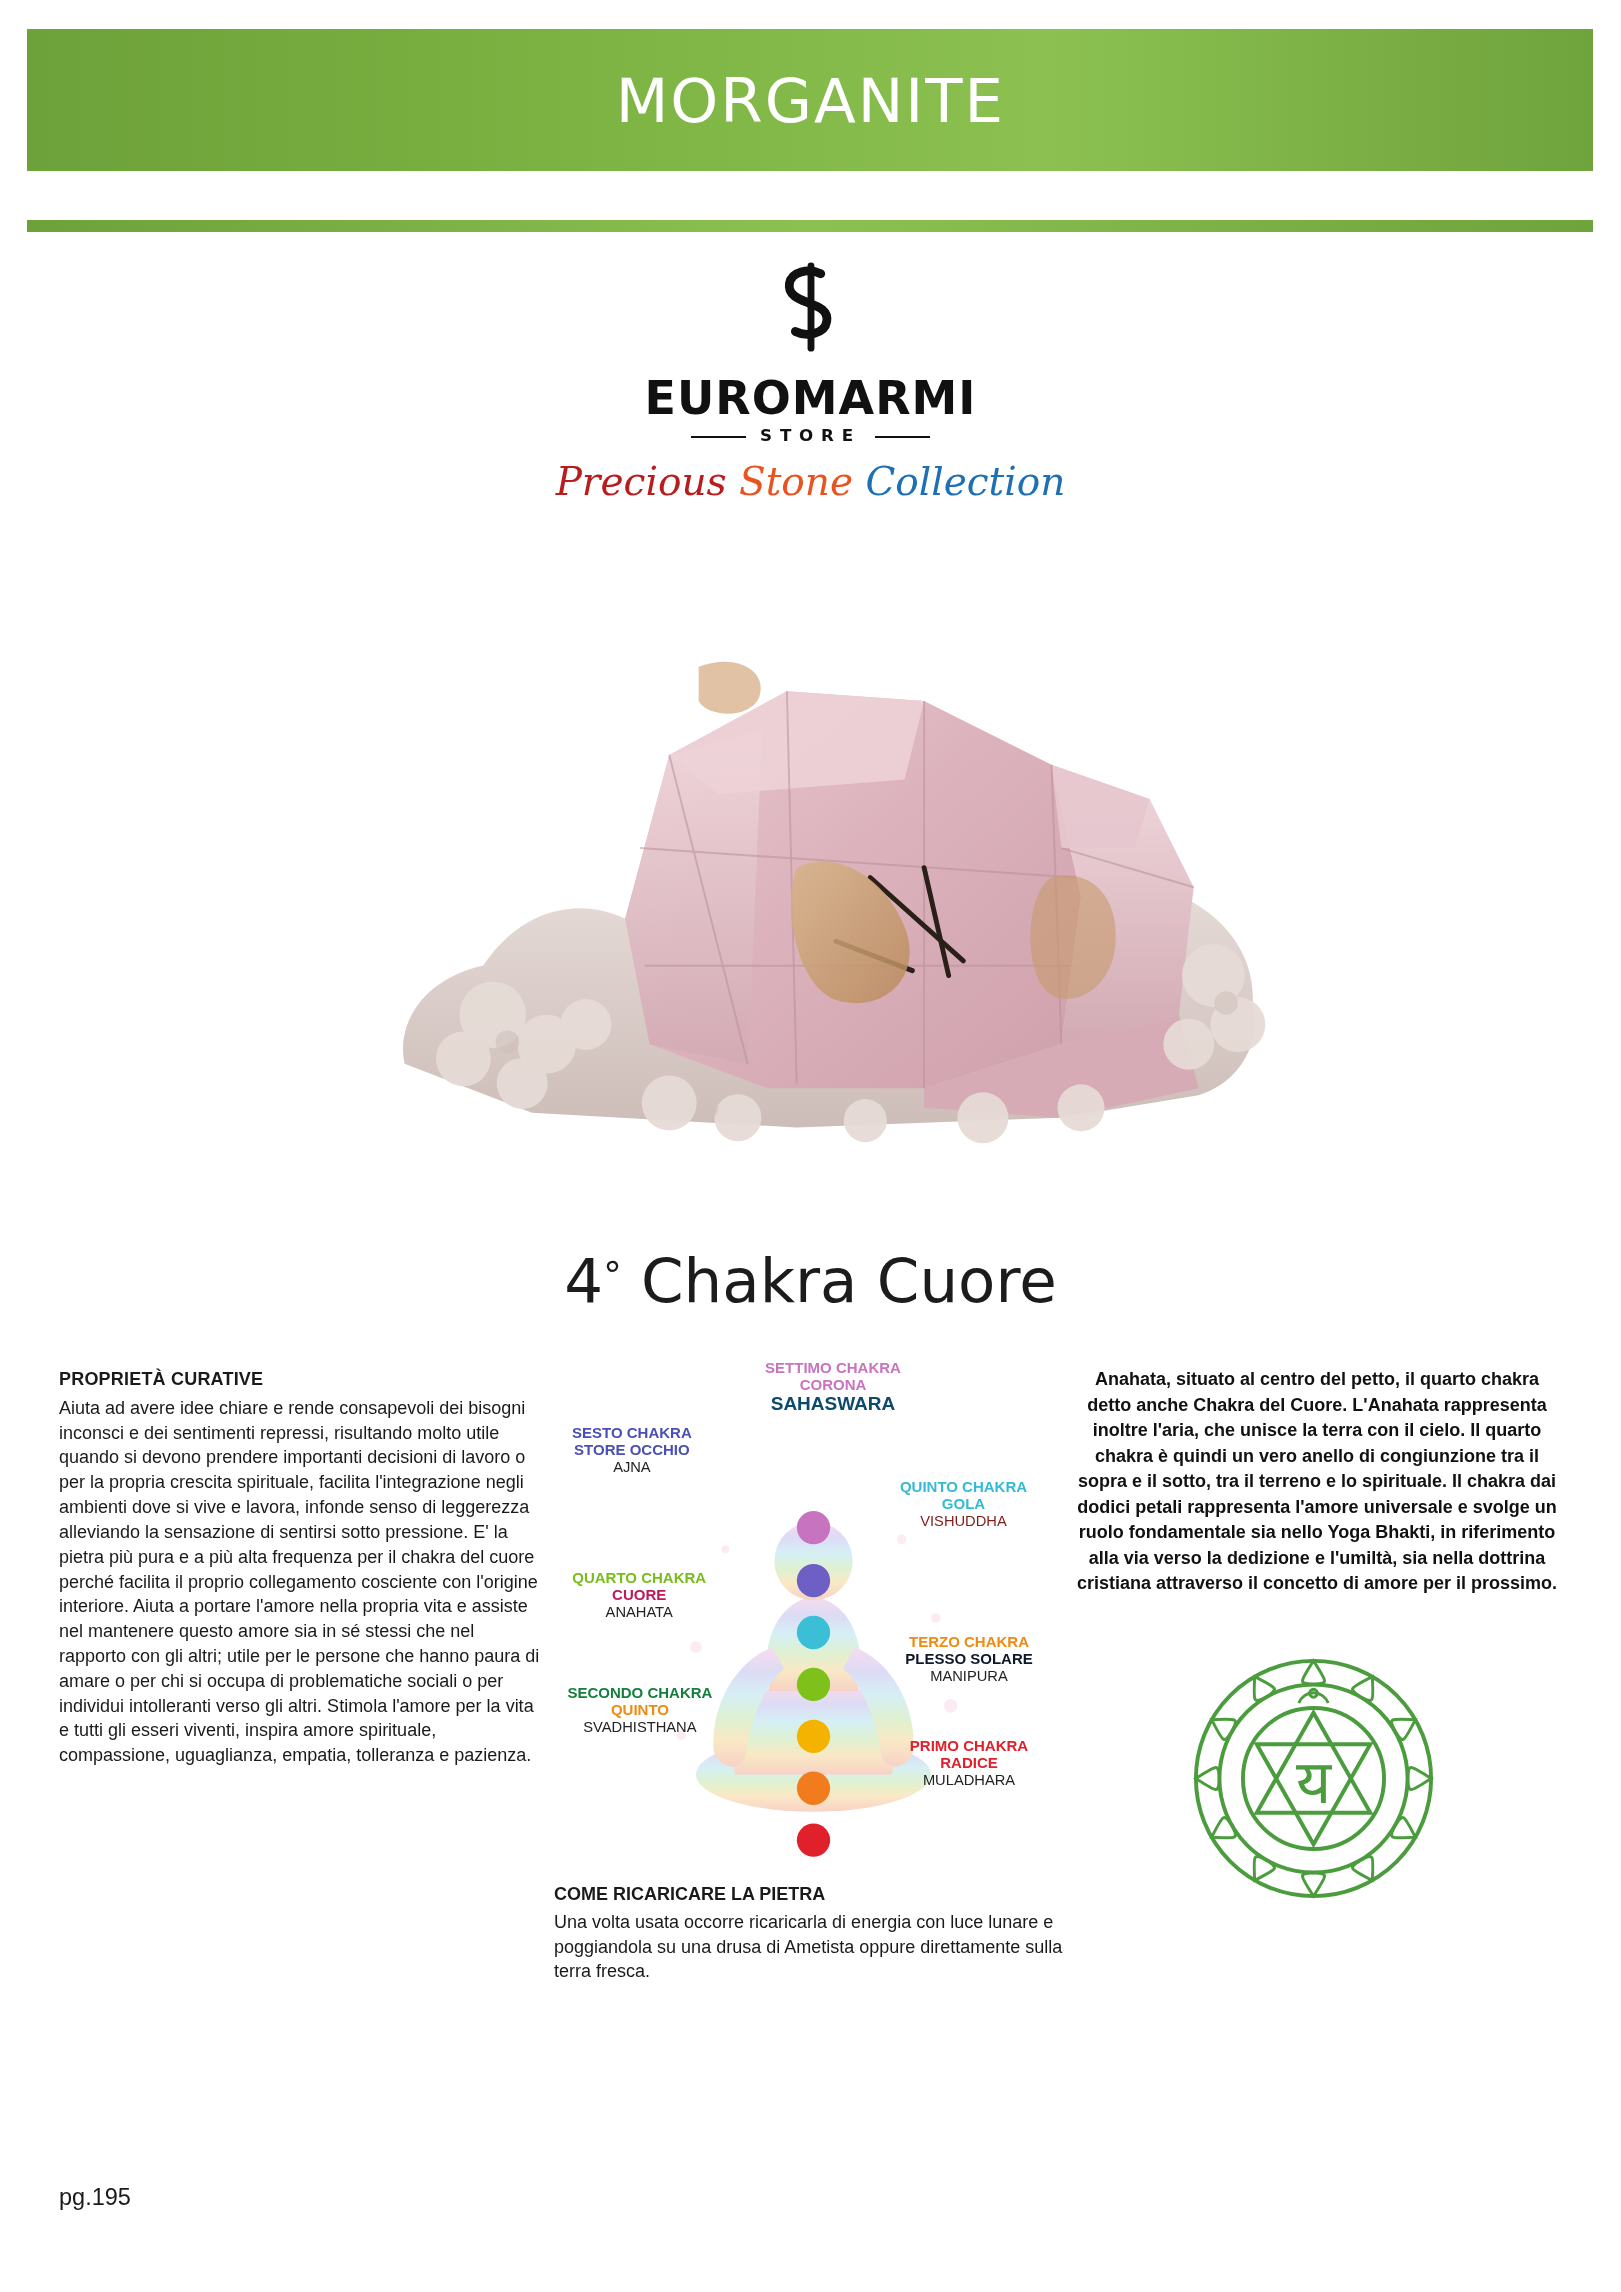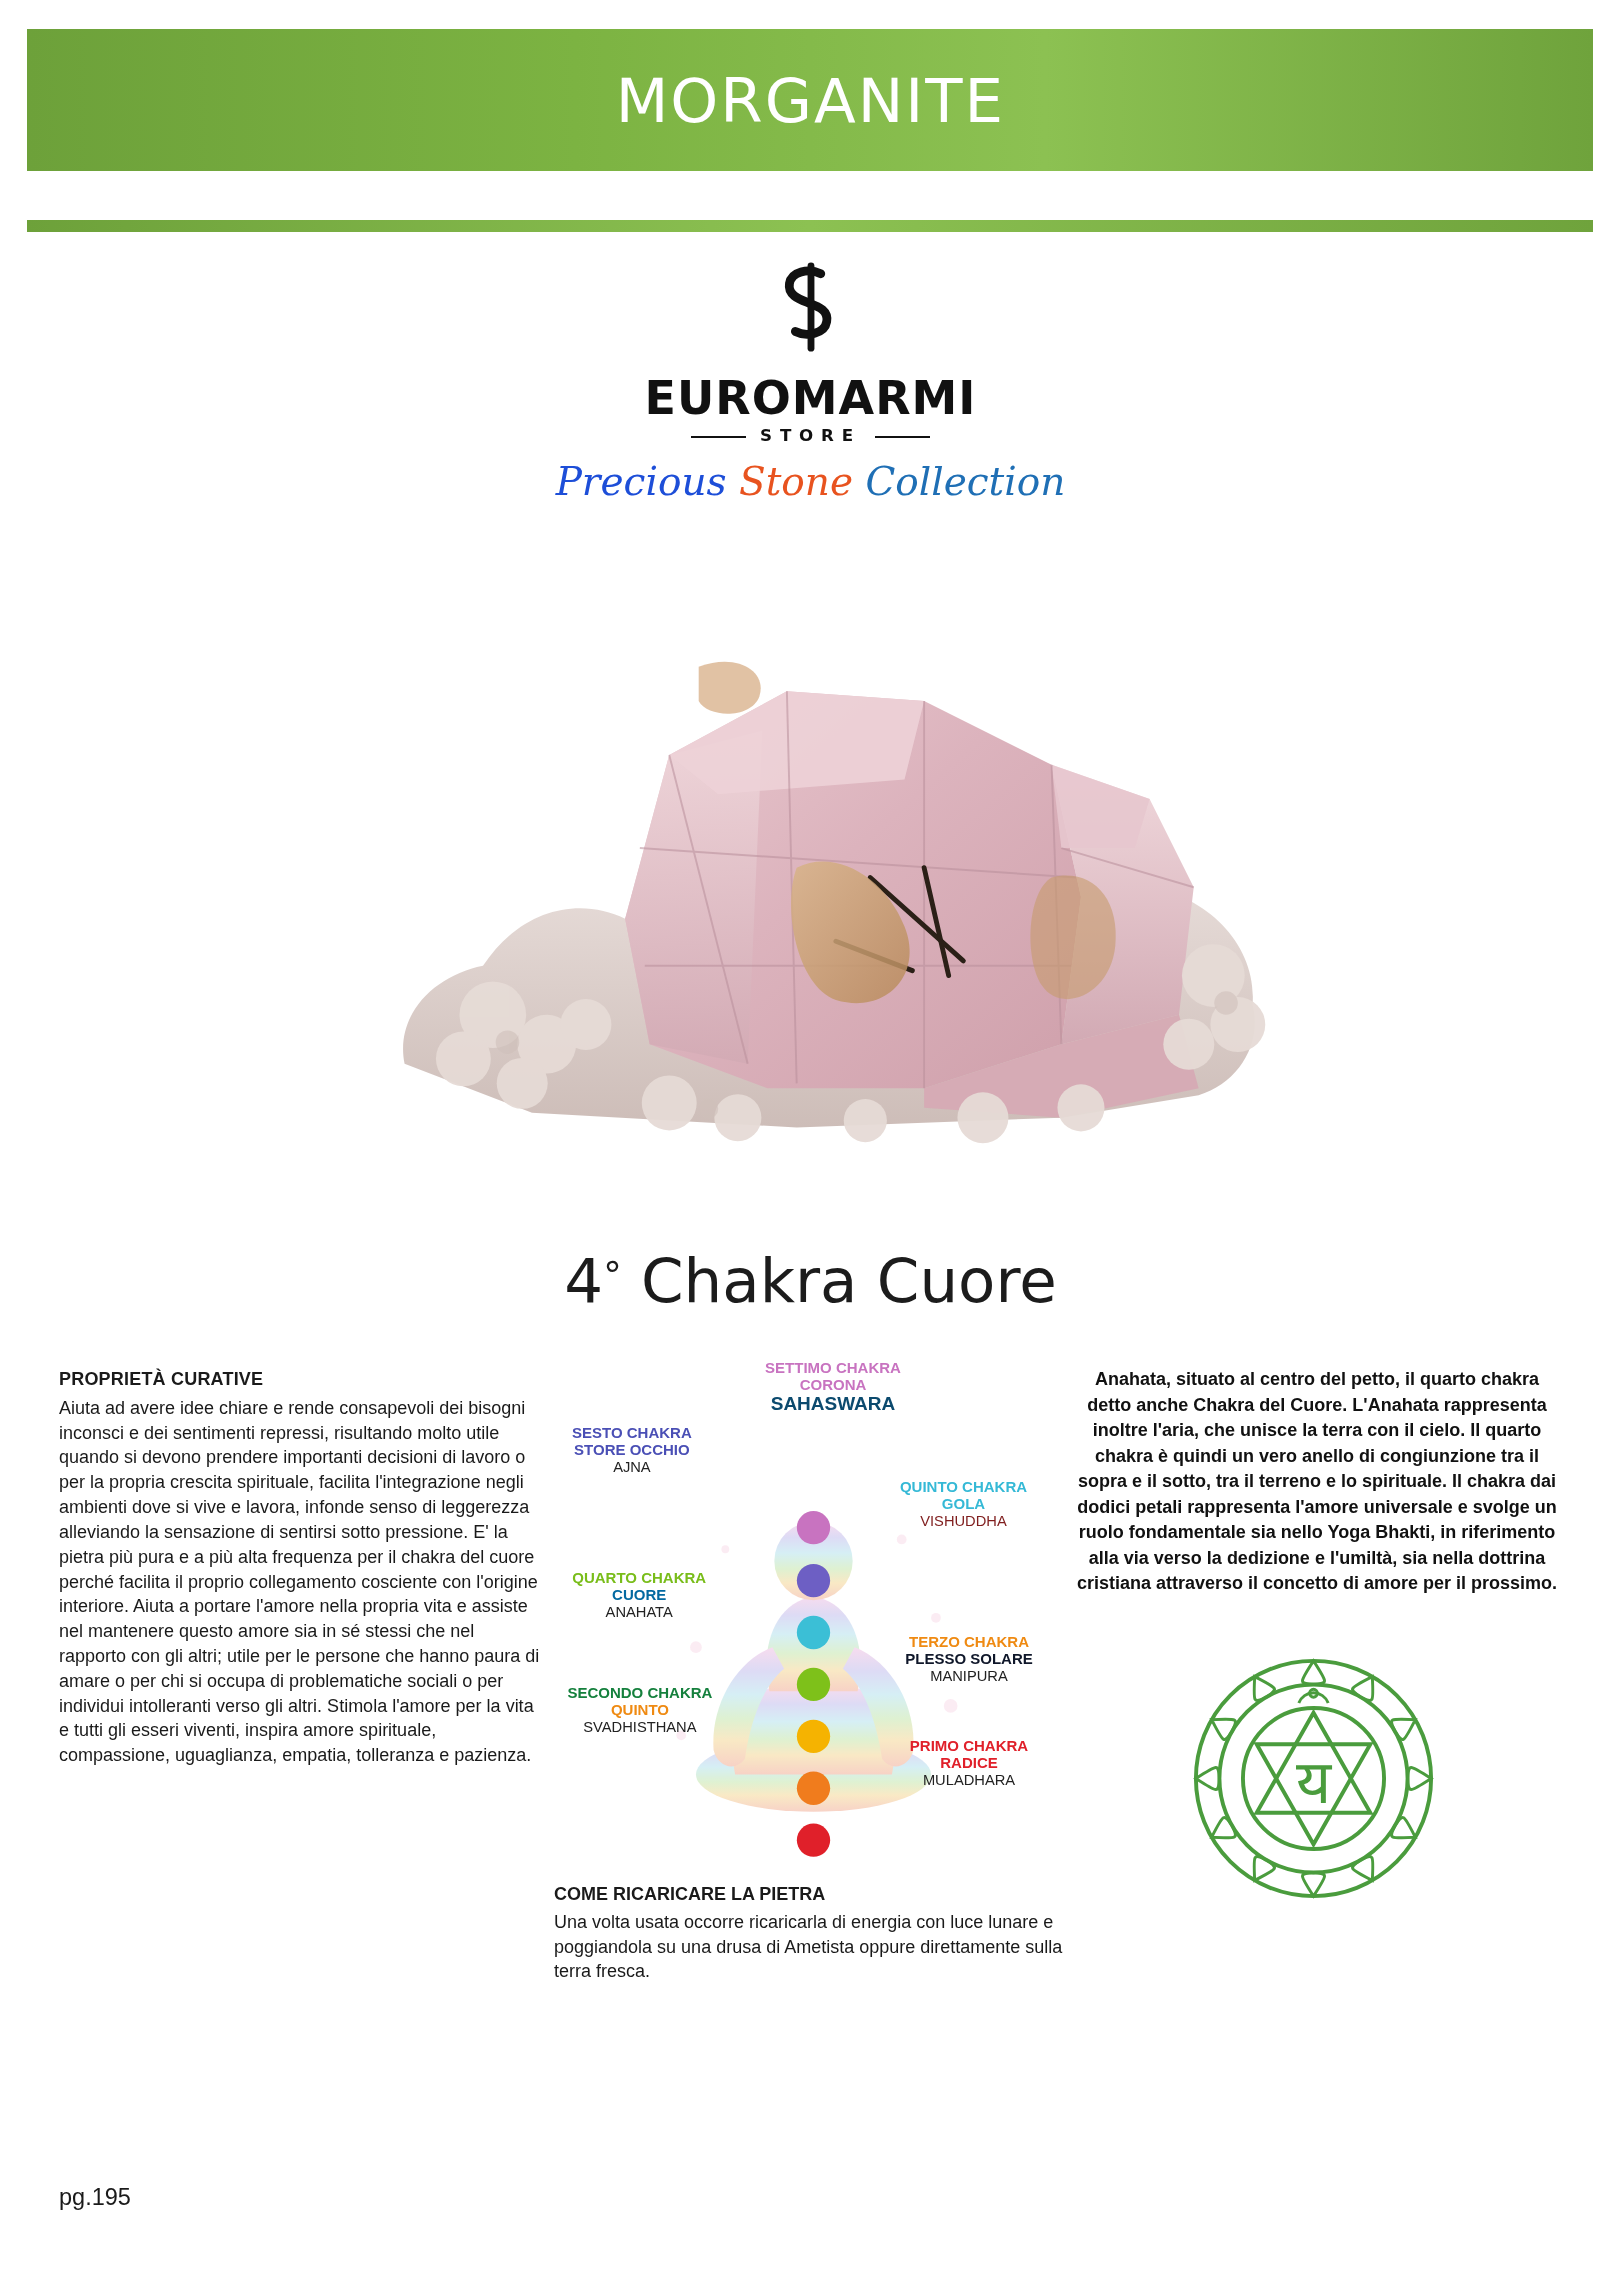--- a/index.html
+++ b/index.html
@@ -82,21 +82,21 @@
     background: #111;
     vertical-align: middle;
     margin: 0 9.8px;
   }
   .collection-line {
     margin-top: 13.7px;
     font-family: "DejaVu Serif", serif;
     font-style: italic;
     font-size: 39px;
   }
-  .collection-line .w1 { color: #1d4ed8; }
+  .collection-line .w1 { color: #b91c1c; }
   .collection-line .w2 { color: #e8531f; }
   .collection-line .w3 { color: #1f6fb5; }
 
   
   .stone-figure {
     position: absolute;
     left: 375px;
     top: 554px;
     width: 912px;
     height: 647px;
@@ -363,21 +363,21 @@
     </div>
 
     <div style="position:absolute; left:314px; top:125px; width:201px; text-align:center; font-size:15px; font-weight:bold; line-height:1.15;">
       <div style="color:#35b9d6;">QUINTO CHAKRA</div>
       <div style="color:#35b9d6;">GOLA</div>
       <div style="color:#7f1d1d; font-weight:normal; font-size:14.7px;">VISHUDDHA</div>
     </div>
 
     <div style="position:absolute; left:-7.8px; top:216px; width:196px; text-align:center; font-size:15px; font-weight:bold; line-height:1.15;">
       <div style="color:#79bd1a;">QUARTO CHAKRA</div>
-      <div style="color:#0369a1;">CUORE</div>
+      <div style="color:#be185d;">CUORE</div>
       <div style="color:#222; font-weight:normal; font-size:14.7px;">ANAHATA</div>
     </div>
 
     <div style="position:absolute; left:316px; top:280px; width:208px; text-align:center; font-size:15px; font-weight:bold; line-height:1.15;">
       <div style="color:#ef8a12;">TERZO CHAKRA</div>
       <div style="color:#0f172a;">PLESSO SOLARE</div>
       <div style="color:#222; font-weight:normal; font-size:14.7px;">MANIPURA</div>
     </div>
 
     <div style="position:absolute; left:-19.6px; top:331px; width:221px; text-align:center; font-size:15px; font-weight:bold; line-height:1.15;">

